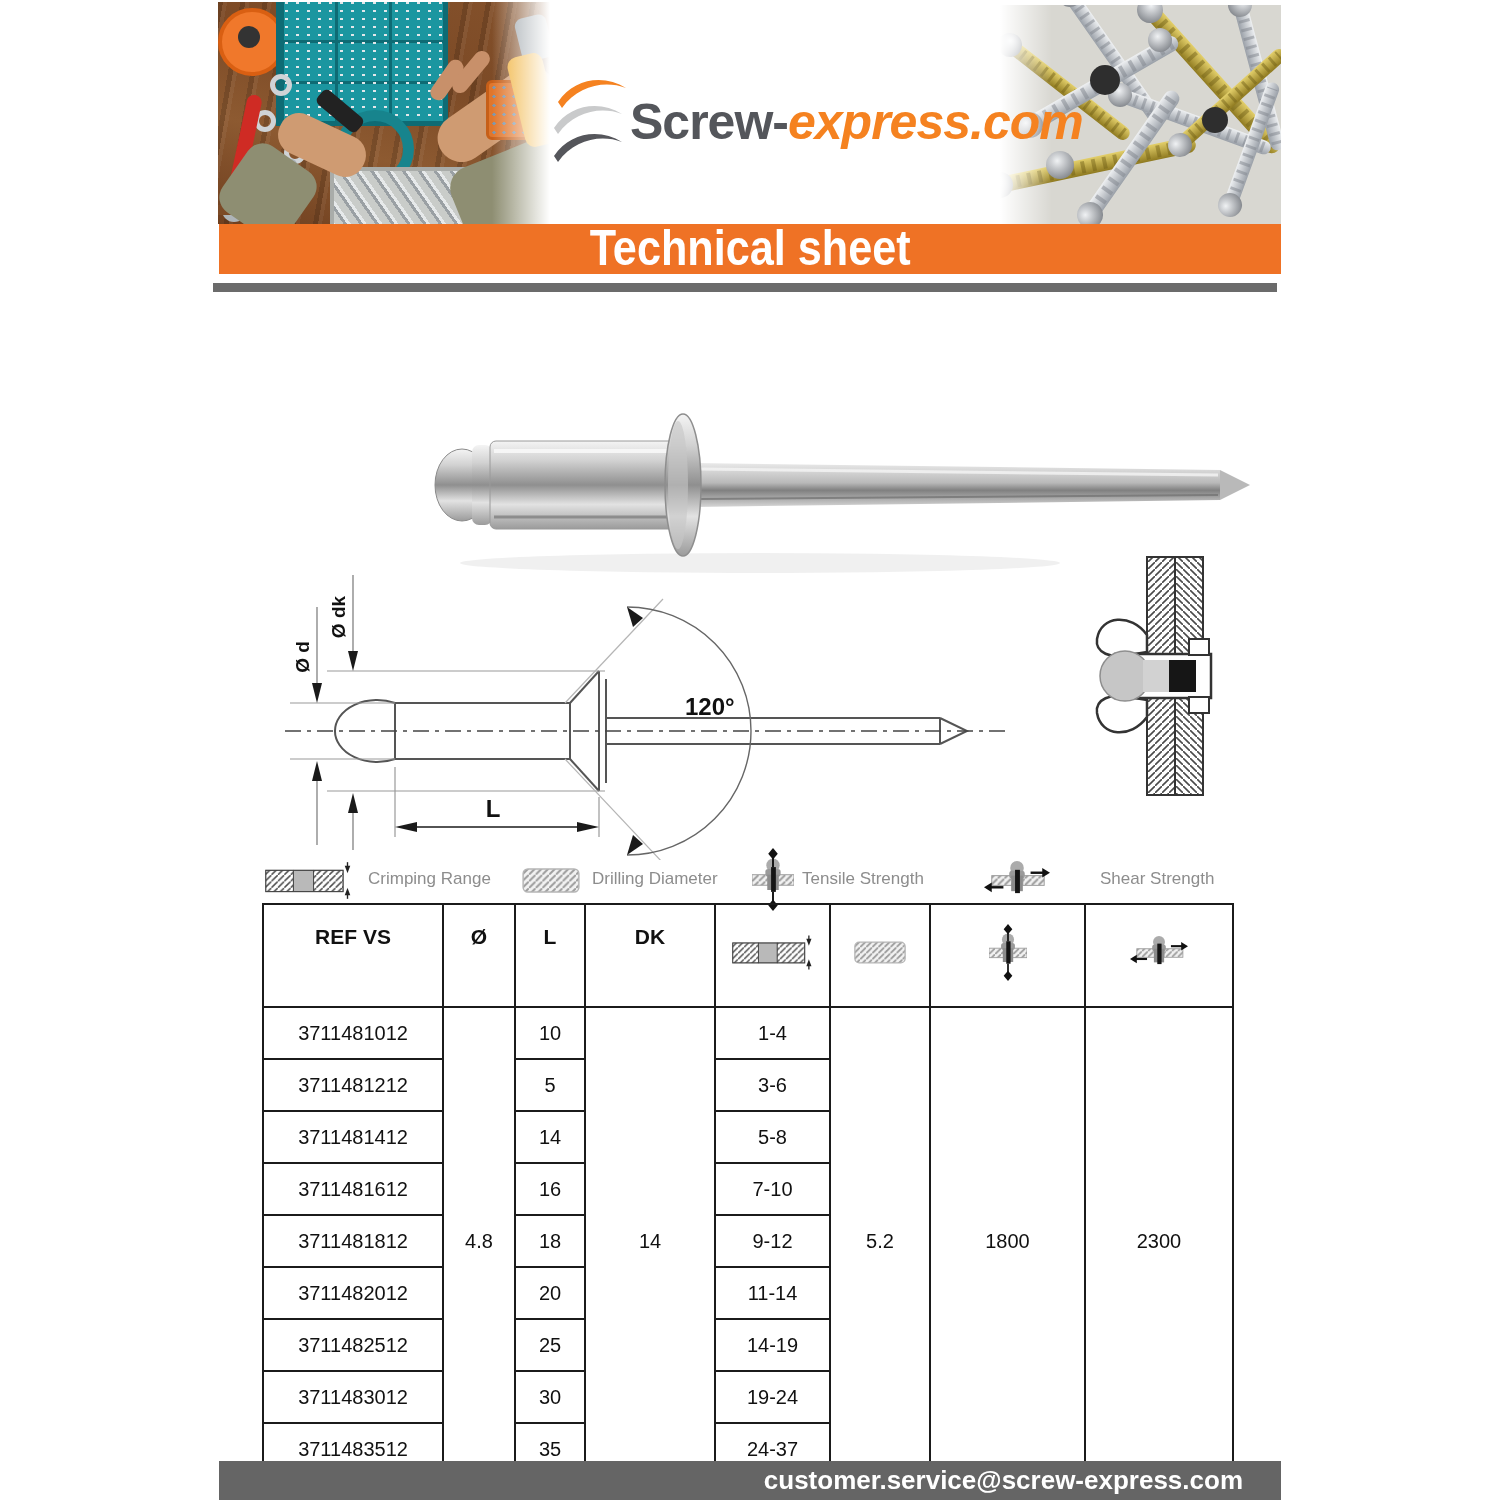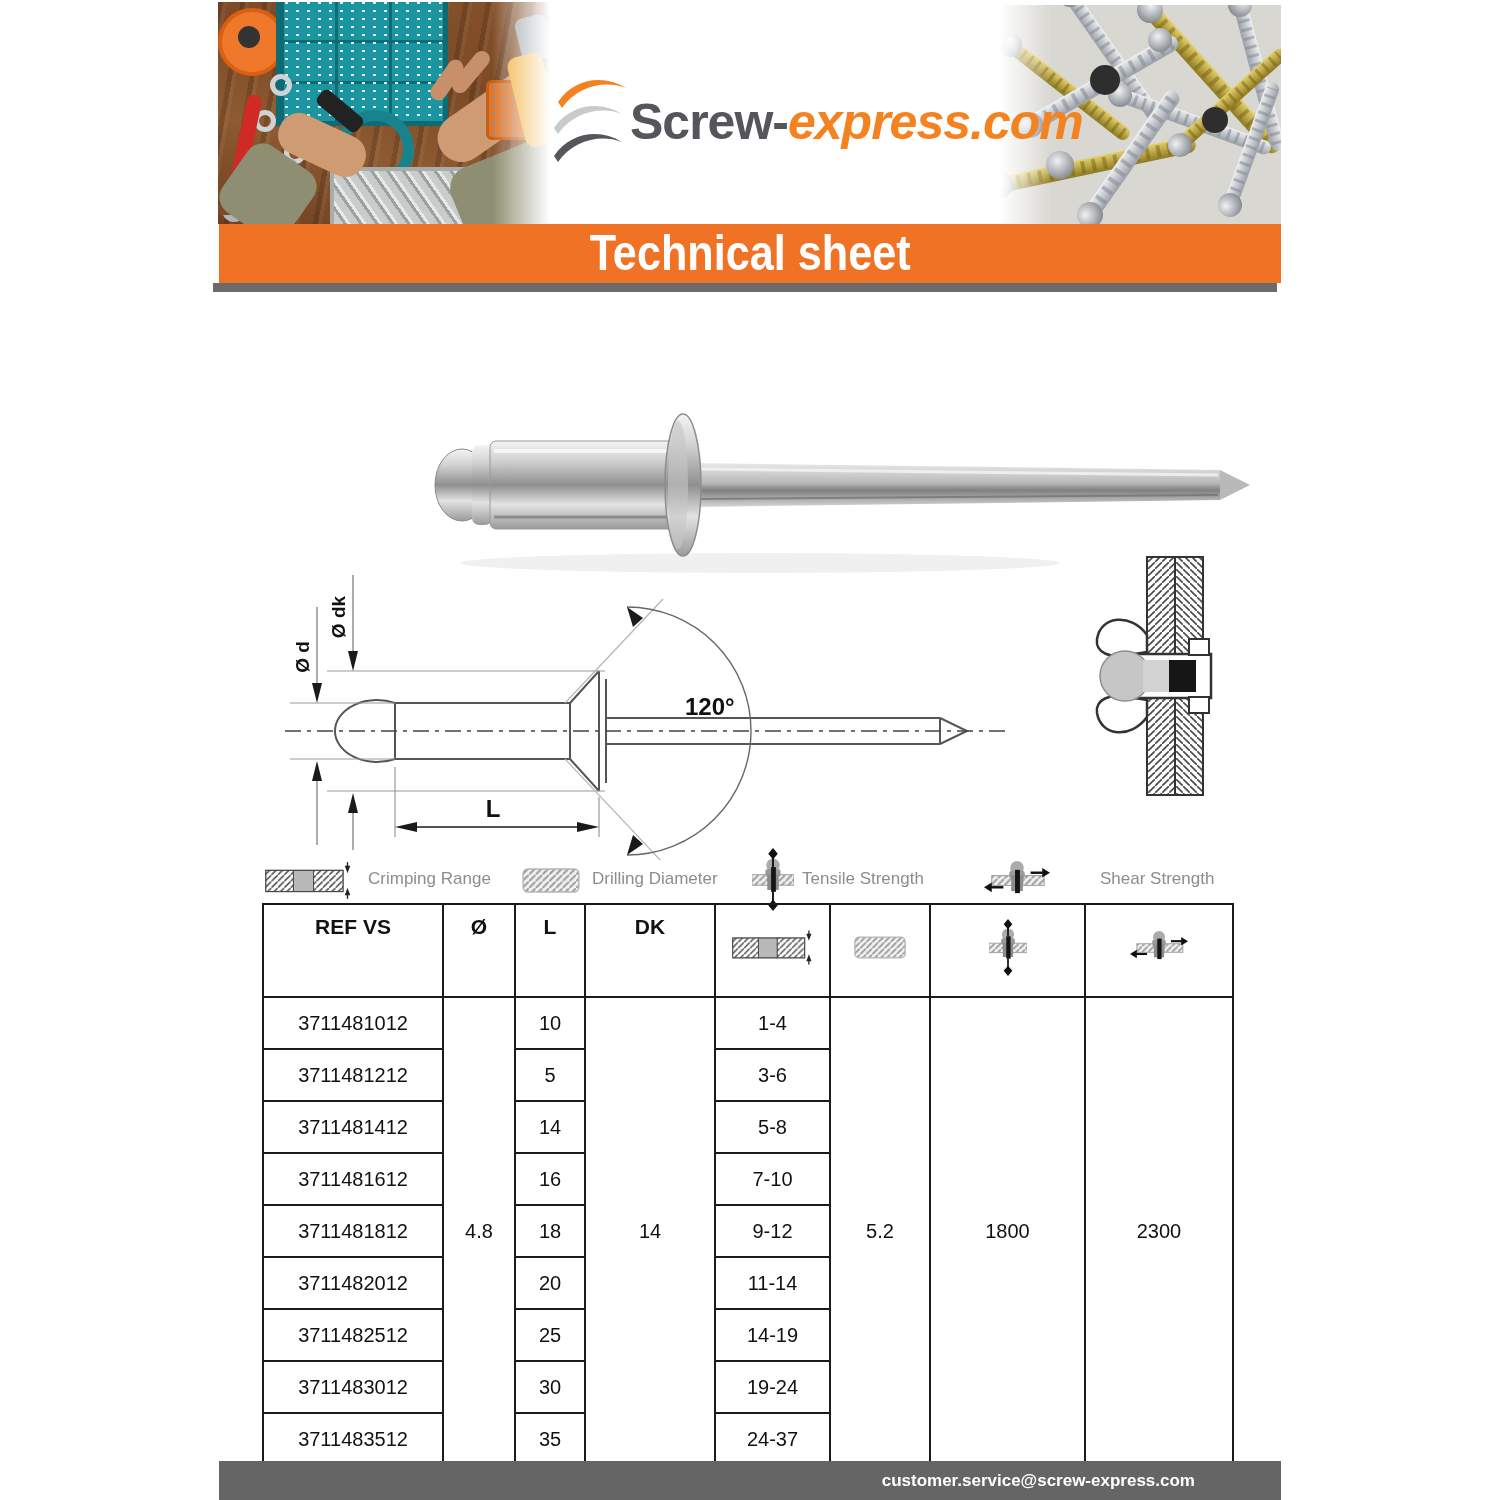--- a/index.html
+++ b/index.html
@@ -42,35 +42,35 @@
   .fade-r{position:absolute;right:0;top:0;bottom:0;width:58px;background:linear-gradient(90deg,rgba(255,255,255,0),#fff);}
   .photo-right{left:1000px;top:5px;width:281px;height:219px;overflow:hidden;background:#d7d6d0;}
 
   
   .logo{left:552px;top:72px;height:100px;display:flex;align-items:center;gap:0;}
   .logo-text{font-size:50px;font-weight:700;letter-spacing:-1px;white-space:nowrap;}
   .logo-prefix{color:#54565B;}
   .logo-suffix{color:#F58220;font-style:italic;}
 
   
-  .banner{left:219px;top:224px;width:1062px;height:59px;background:#EF7225;display:flex;align-items:center;justify-content:center;}
+  .banner{left:219px;top:224px;width:1062px;height:50px;background:#EF7225;display:flex;align-items:center;justify-content:center;}
   .banner-title{color:#fff;font-size:45px;font-weight:700;letter-spacing:0px;transform:scale(0.96,1.1);}
   .banner-shadow{left:213px;top:283px;width:1064px;height:9px;background:#6b6b6b;}
 
   
   .legend-label{position:absolute;color:#8d8d8d;font-size:17px;}
 
   
   table.spec{position:absolute;left:262px;top:903px;width:970px;border-collapse:collapse;table-layout:fixed;}
   table.spec td,table.spec th{border:2px solid #1b1b1b;text-align:center;color:#111;}
-  table.spec th{font-size:21px;font-weight:700;vertical-align:top;padding-top:10px;height:80px;}
+  table.spec th{font-size:21px;font-weight:700;vertical-align:top;padding-top:20px;height:80px;}
   table.spec th.icon-th{vertical-align:middle;padding-top:0;}
   table.spec td{font-size:20px;font-weight:400;height:48px;}
   .footerbar{left:219px;top:1461px;width:1062px;height:39px;background:#656565;display:flex;align-items:center;justify-content:flex-end;}
-  .footerbar a{color:#fff;font-size:17px;font-weight:700;margin-right:86px;text-decoration:none;}
+  .footerbar a{color:#fff;font-size:26px;font-weight:700;margin-right:38px;text-decoration:none;}
 
   svg text{font-family:"Liberation Sans","DejaVu Sans",sans-serif;}
 </style>
 </head>
 <body>
 
 <svg width="0" height="0" style="position:absolute" aria-hidden="true">
   <defs>
     <pattern id="hatchD" patternUnits="userSpaceOnUse" width="7" height="7">
       <rect width="7" height="7" fill="#ffffff"></rect>

